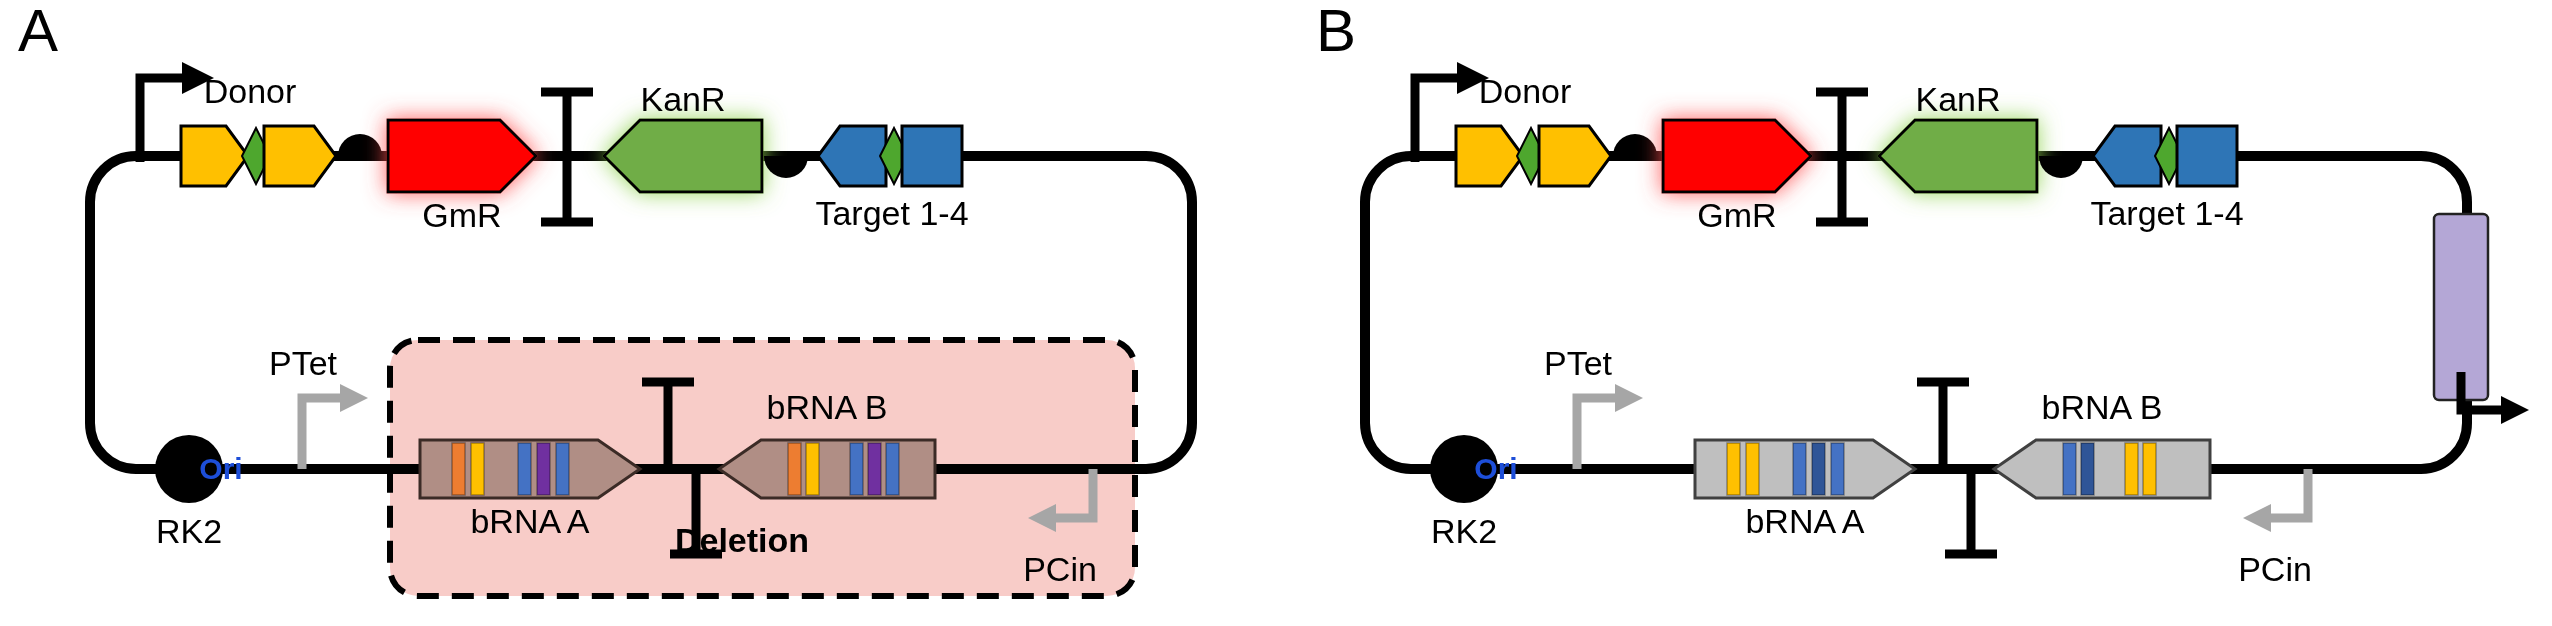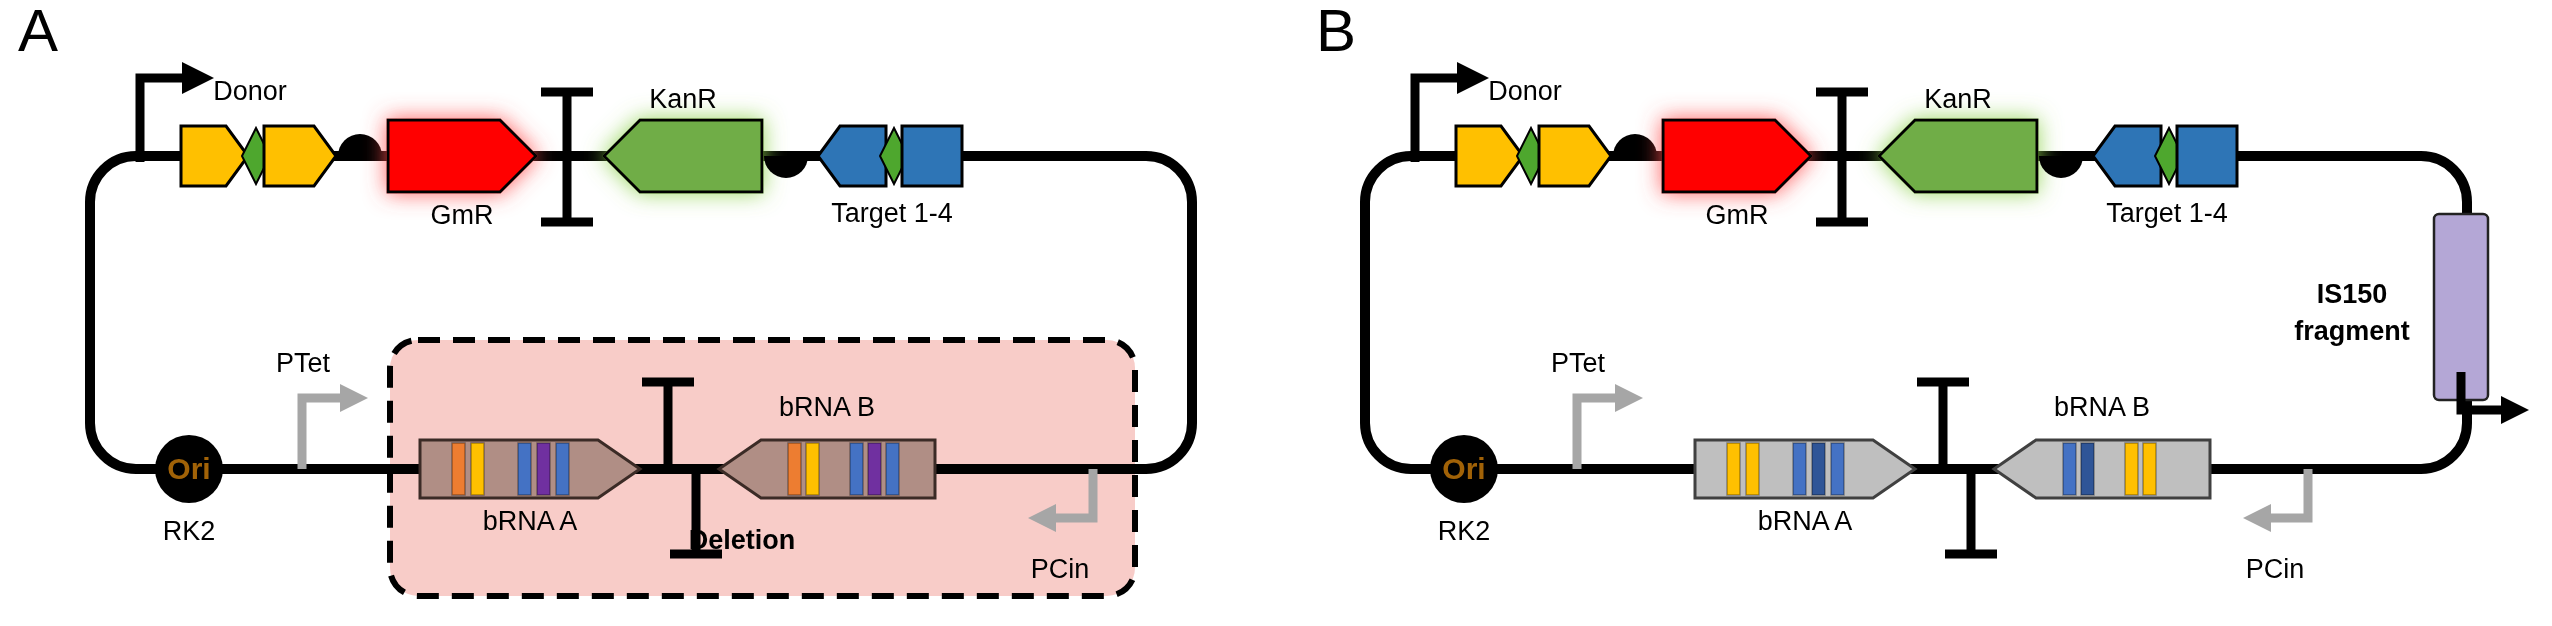--- a/index.html
+++ b/index.html
@@ -13,25 +13,25 @@
   .outl2{stroke:#000;stroke-width:2;}
   .outl3{stroke:#3b2b26;stroke-width:3;}
   .outl4{stroke:#404040;stroke-width:3;}
   .term line{stroke:#000;stroke-width:9;stroke-linecap:butt;}
   .prom path{fill:none;stroke-width:9;}
   .pline{stroke:#000;stroke-width:9;fill:none;}
   .dashbox{stroke:#000;stroke-width:6;stroke-dasharray:22 13;}
   .stripes rect{stroke:rgba(0,0,0,0.35);stroke-width:1.5;}
   .is150rect{stroke:#222;stroke-width:2.5;}
   
-  .lbl{position:absolute;font-size:27px;line-height:34px;color:#000;
+  .lbl{position:absolute;font-size:34px;line-height:34px;color:#000;
        transform:translateX(-50%);white-space:nowrap;}
   .letter{transform:none;font-size:60px;line-height:62px;}
   .bold{font-weight:700;}
-  .ori{color:#a16207;font-weight:700;font-size:30px;}
+  .ori{color:#1d4ed8;font-weight:700;font-size:30px;margin-left:32px;}
   .wrap{white-space:normal;width:160px;text-align:center;line-height:37px;}
 </style>
 </head>
 <body>
 
 <div class="canvas">
 
 <svg width="2552" height="626" viewBox="0 0 2552 626">
   <defs>
     <filter id="glowR" x="-60%" y="-60%" width="220%" height="220%">
@@ -210,15 +210,14 @@
 <div class="lbl" style="left:1525px;top:74px">Donor</div>
 <div class="lbl" style="left:1737px;top:198px">GmR</div>
 <div class="lbl" style="left:1958px;top:82px">KanR</div>
 <div class="lbl" style="left:2167px;top:196px">Target 1-4</div>
 <div class="lbl ori" style="left:1464px;top:452px">Ori</div>
 <div class="lbl" style="left:1464px;top:514px">RK2</div>
 <div class="lbl" style="left:1578px;top:346px">PTet</div>
 <div class="lbl" style="left:1805px;top:504px">bRNA A</div>
 <div class="lbl" style="left:2102px;top:390px">bRNA B</div>
 <div class="lbl" style="left:2275px;top:552px">PCin</div>
-<div class="lbl bold wrap" style="left:2352px;top:276px">IS150 fragment</div>
 
 </div>
 
 </body></html>

